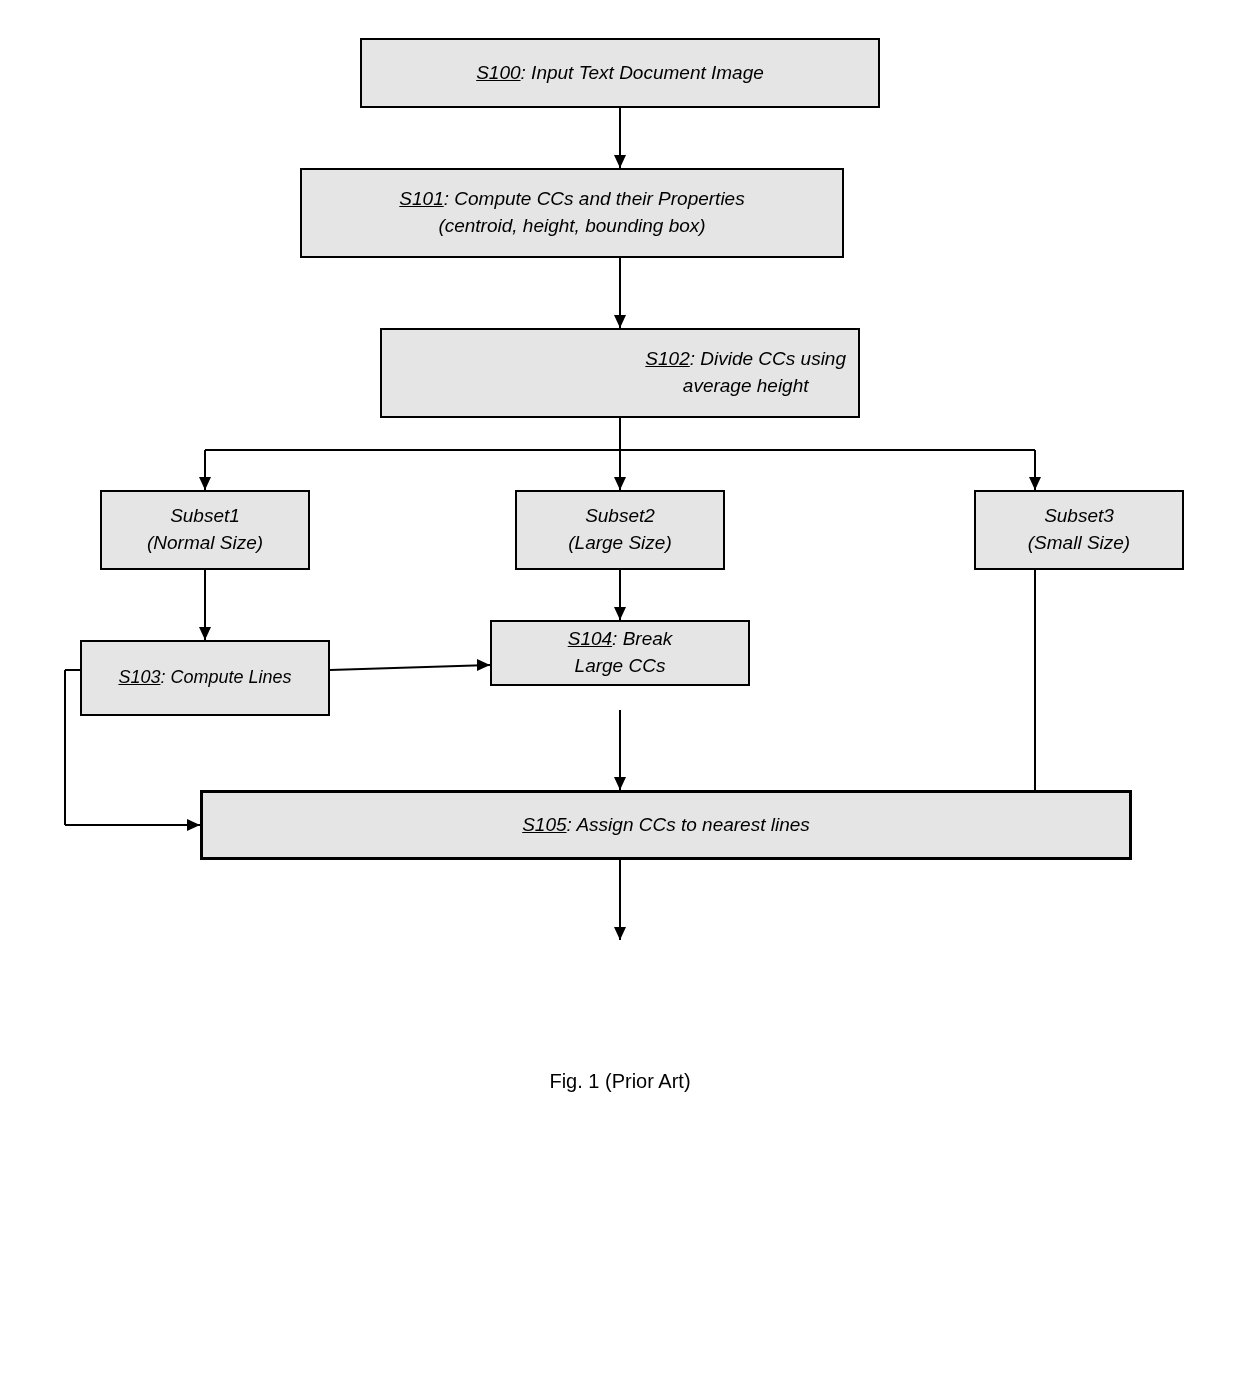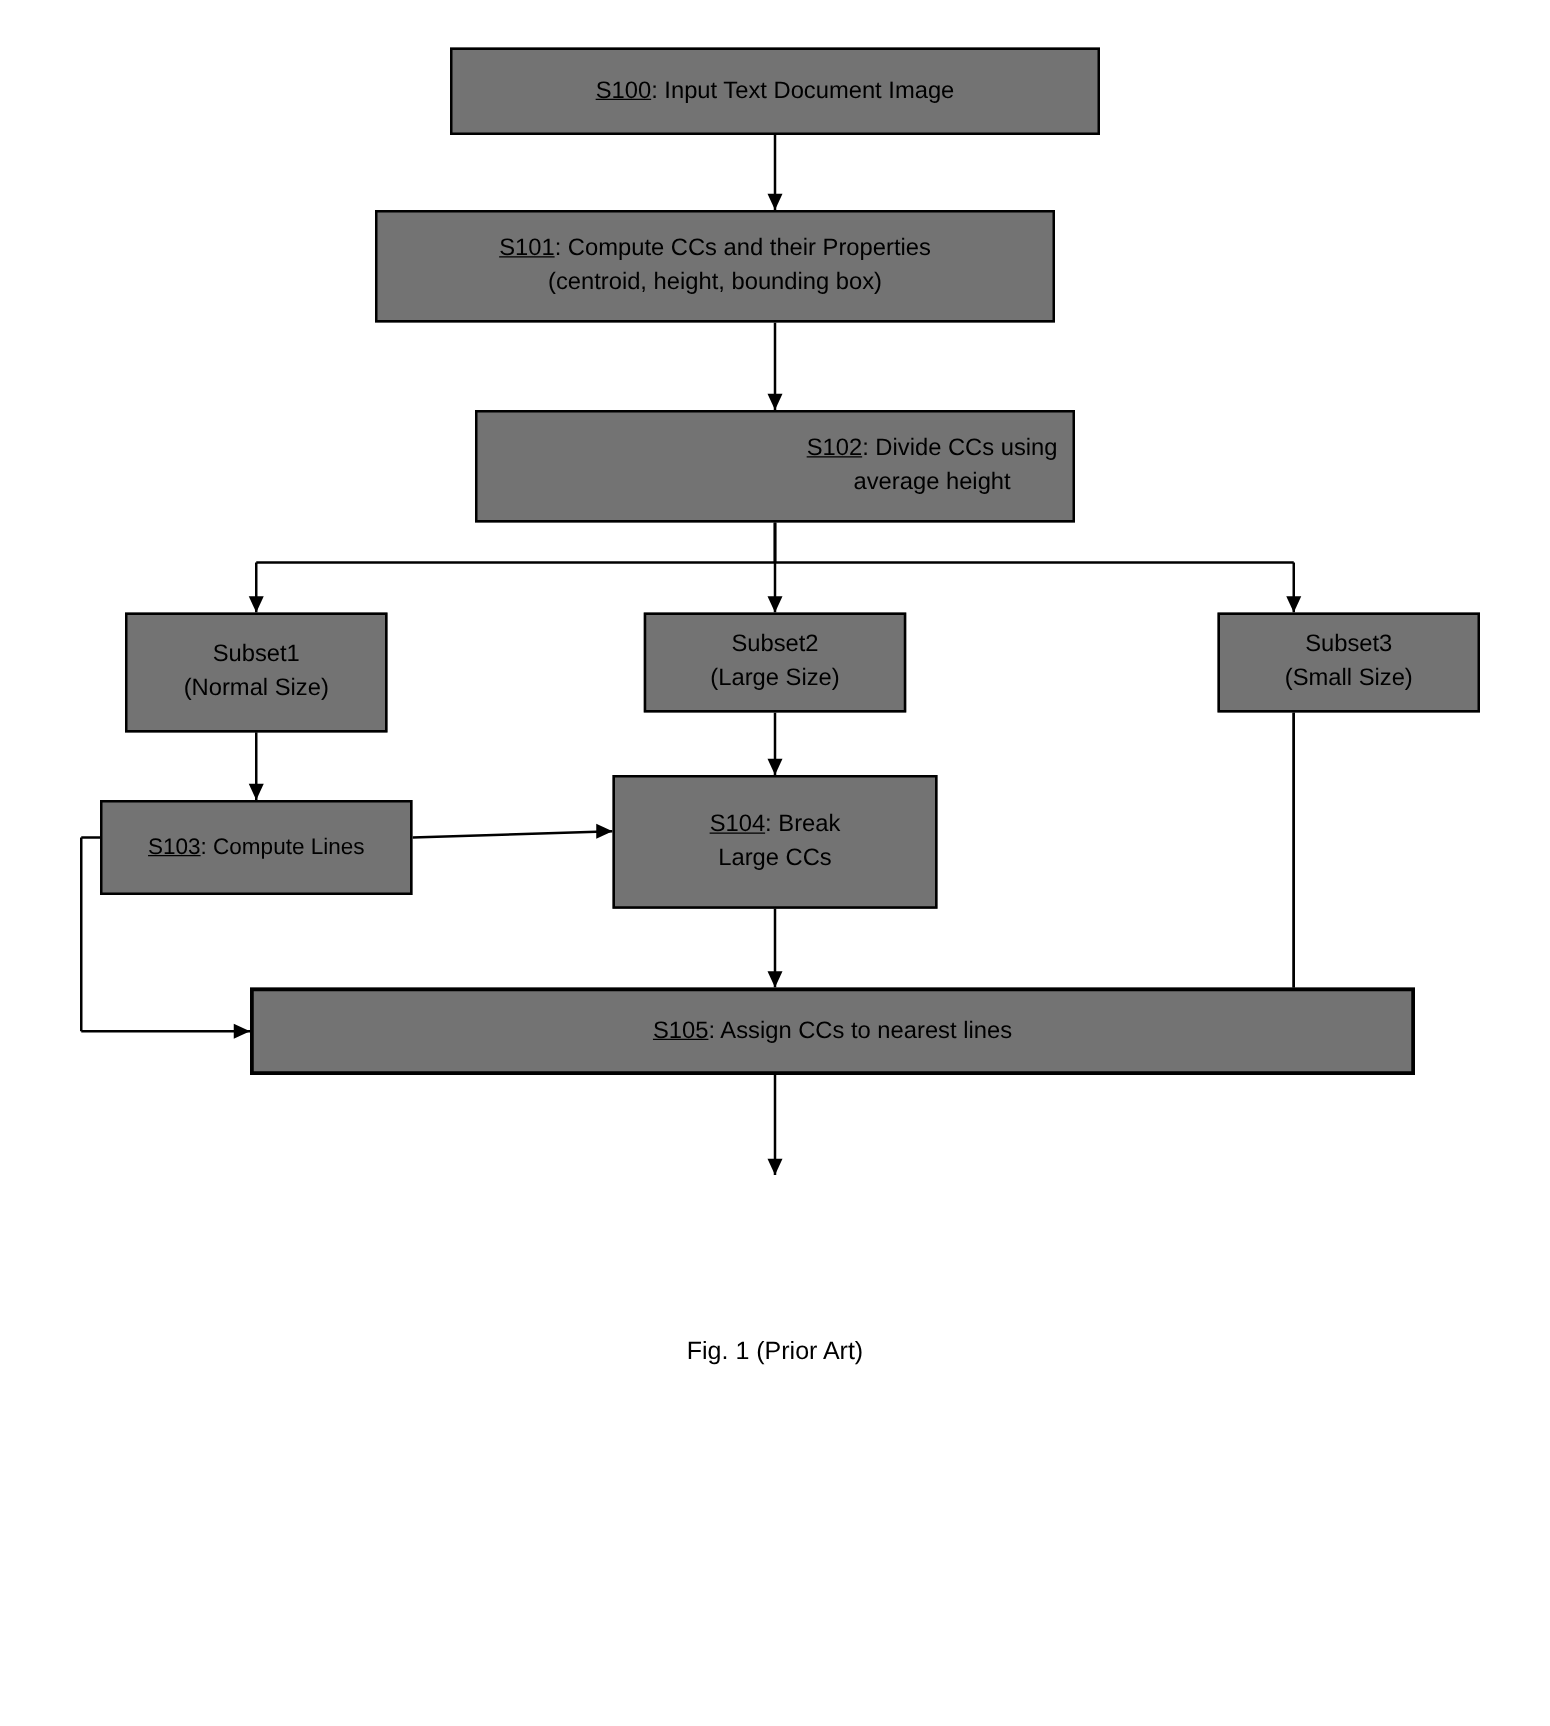--- a/index.html
+++ b/index.html
@@ -12,28 +12,29 @@
       position: relative;
     }
     .diagram-container {
       width: 1240px;
       height: 1381px;
       position: relative;
     }
     .box {
       position: absolute;
       border: 2px solid #000;
-      background: #737373;
+      background: #e5e5e5;
       display: flex;
       align-items: center;
       justify-content: center;
       text-align: center;
       font-size: 18px;
       line-height: 1.4;
       padding: 8px 12px;
+      font-style: italic;
     }
     .box-thick {
       border: 3px solid #000;
     }
     .underline {
       text-decoration: underline;
     }
     .caption {
       position: absolute;
       font-size: 20px;
@@ -118,39 +119,39 @@
       <span class="underline">S101</span>: Compute CCs and their Properties<br>(centroid, height, bounding box)
     </span>
   </div>
 
   <div class="box" style="top:328px; left:380px; width:480px; height:90px; font-size:19px;justify-content:flex-end;">
     <span>
       <span class="underline">S102</span>: Divide CCs using<br>average height
     </span>
   </div>
 
-  <div class="box" style="top:490px; left:100px; width:210px; height:96px; font-size:19px;">
+  <div class="box" style="top:490px; left:100px; width:210px; height:80px; font-size:19px;">
     <span>Subset1<br>(Normal Size)</span>
   </div>
 
   <div class="box" style="top:490px; left:515px; width:210px; height:80px; font-size:19px;">
     <span>Subset2<br>(Large Size)</span>
   </div>
 
   <div class="box" style="top:490px; left:930px; width:210px; height:80px; font-size:19px;margin-left:44px;">
     <span>Subset3<br>(Small Size)</span>
   </div>
 
   <div class="box" style="top:640px; left:80px; width:250px; height:76px; font-size:18px;">
     <span>
       <span class="underline">S103</span>: Compute Lines
     </span>
   </div>
 
-  <div class="box" style="top:620px; left:490px; width:260px; height:107px; font-size:19px;">
+  <div class="box" style="top:620px; left:490px; width:260px; height:66px; font-size:19px;">
     <span>
       <span class="underline">S104</span>: Break<br>Large CCs
     </span>
   </div>
 
   <div class="box box-thick" style="top:790px; left:200px; width:932px; height:70px; font-size:19px;">
     <span>
       <span class="underline">S105</span>: Assign CCs to nearest lines
     </span>
   </div>

